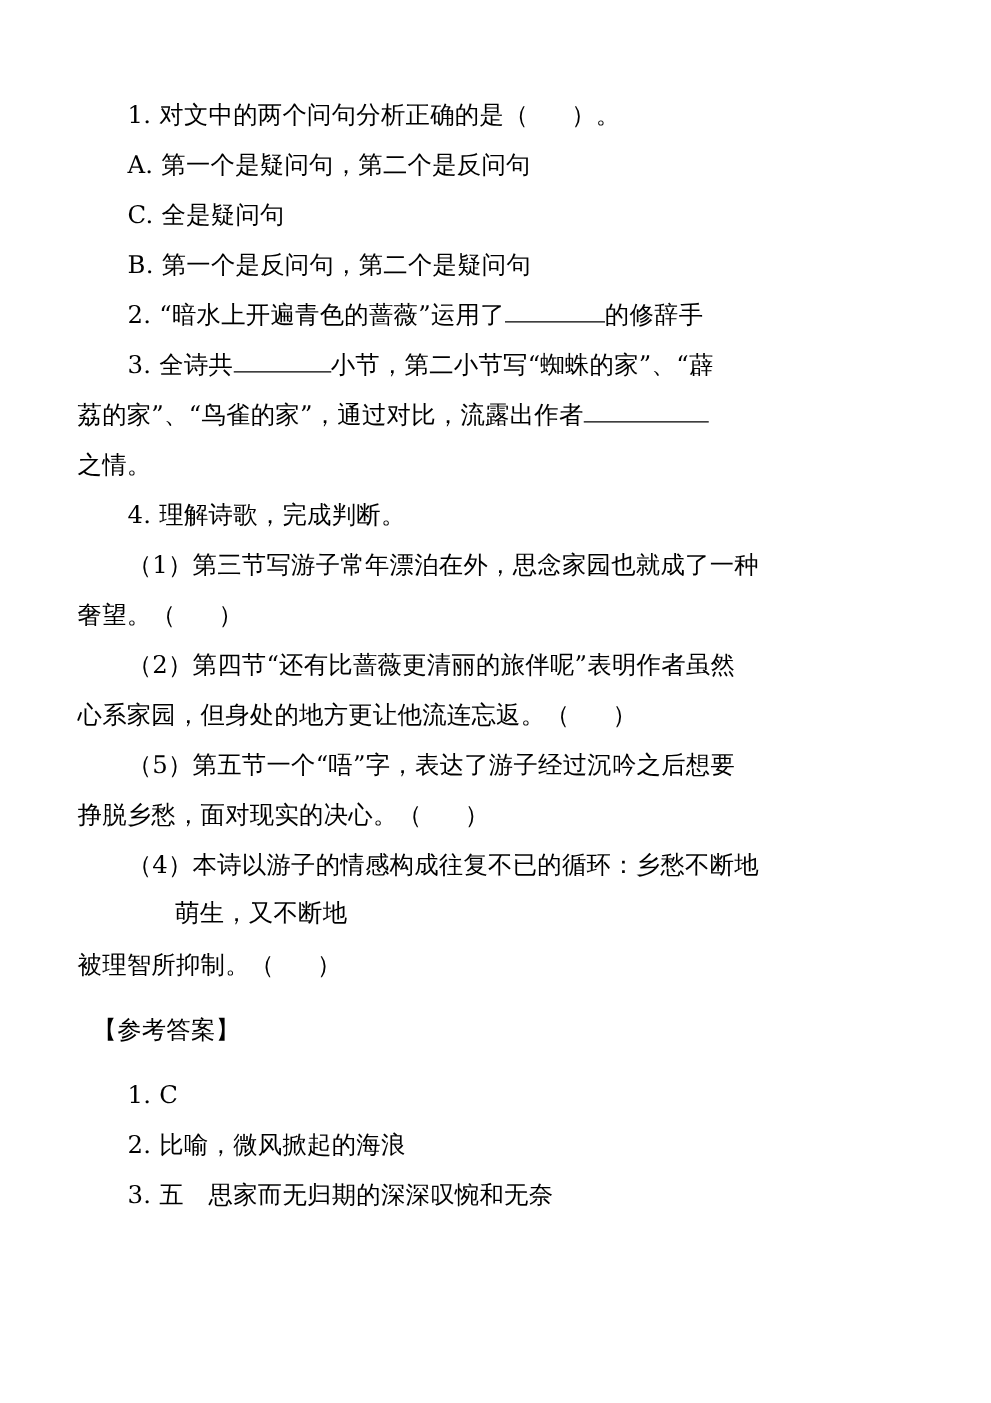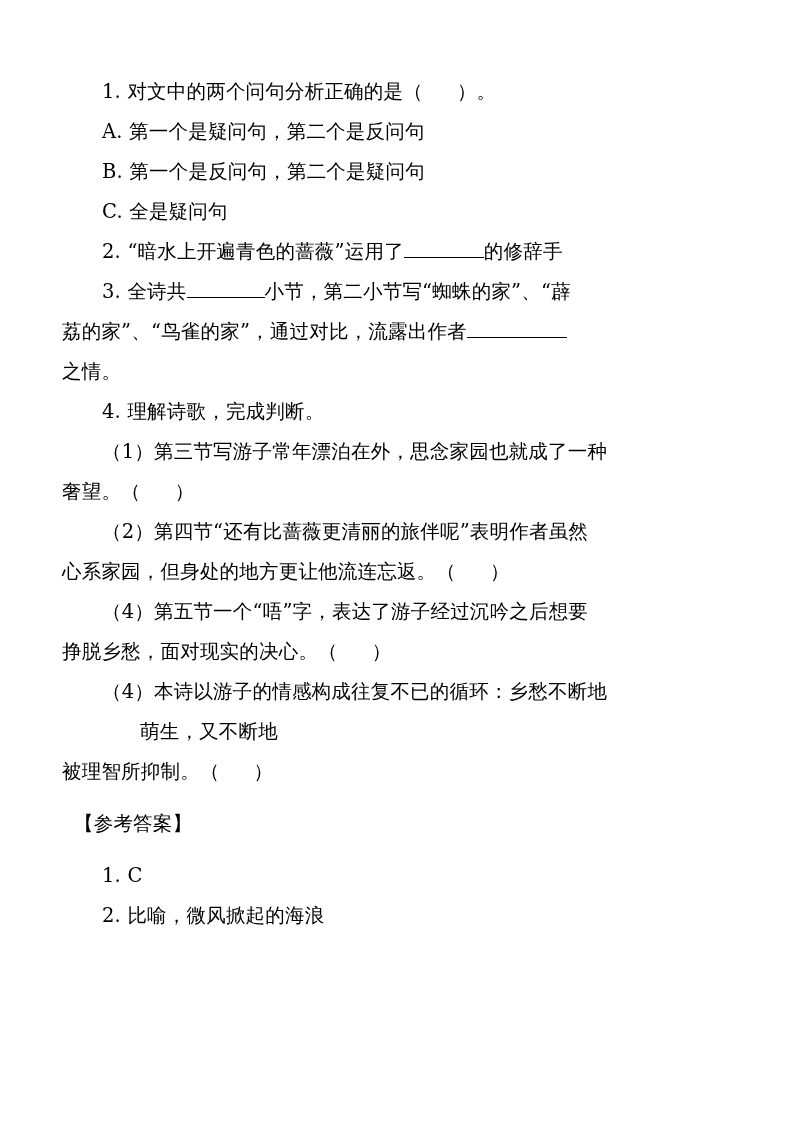--- a/index.html
+++ b/index.html
@@ -60,47 +60,48 @@
 </head>
 <body>
 
 <div class="page">
   <div class="doc-body">
 
     <p class="p indent"><span>1. 对文中的两个问句分析正确的是（</span><span class="paren-gap"></span><span>）。</span></p>
 
     <p class="p indent">A. 第一个是疑问句，第二个是反问句</p>
 
+    <p class="p indent">C. 全是疑问句</p>
+
     <p class="p indent">B. 第一个是反问句，第二个是疑问句</p>
-
-    <p class="p indent">C. 全是疑问句</p>
 
     <p class="p indent"><span>2. “暗水上开遍青色的蔷薇”运用了</span><span class="blank b-80"></span><span>的修辞手</span></p>
 
 
     <p class="p indent"><span>3. 全诗共</span><span class="blank b-78"></span><span>小节，第二小节写“蜘蛛的家”、“薜</span></p>
 
     <p class="p"><span>荔的家”、“鸟雀的家”，通过对比，流露出作者</span><span class="blank b-100"></span></p>
 
     <p class="p">之情。</p>
 
     <p class="p indent">4. 理解诗歌，完成判断。</p>
 
     <p class="p indent">（1）第三节写游子常年漂泊在外，思念家园也就成了一种</p>
     <p class="p"><span>奢望。（</span><span class="paren-gap"></span><span>）</span></p>
 
     <p class="p indent">（2）第四节“还有比蔷薇更清丽的旅伴呢”表明作者虽然</p>
     <p class="p"><span>心系家园，但身处的地方更让他流连忘返。（</span><span class="paren-gap"></span><span>）</span></p>
 
-    <p class="p indent">（4）第五节一个“唔”字，表达了游子经过沉吟之后想要</p>
+    <p class="p indent">（5）第五节一个“唔”字，表达了游子经过沉吟之后想要</p>
     <p class="p"><span>挣脱乡愁，面对现实的决心。（</span><span class="paren-gap"></span><span>）</span></p>
 
     <p class="p indent">（4）本诗以游子的情感构成往复不已的循环：乡愁不断地</p>
     <p class="p sub-indent">萌生，又不断地</p>
     <p class="p"><span>被理智所抑制。（</span><span class="paren-gap"></span><span>）</span></p>
 
     <p class="ans-head">【参考答案】</p>
 
     <p class="p indent">1. C</p>
     <p class="p indent">2. 比喻，微风掀起的海浪</p>
+    <p class="p indent">3. 五　思家而无归期的深深叹惋和无奈</p>
 
   </div>
 </div>
 
 </body></html>

